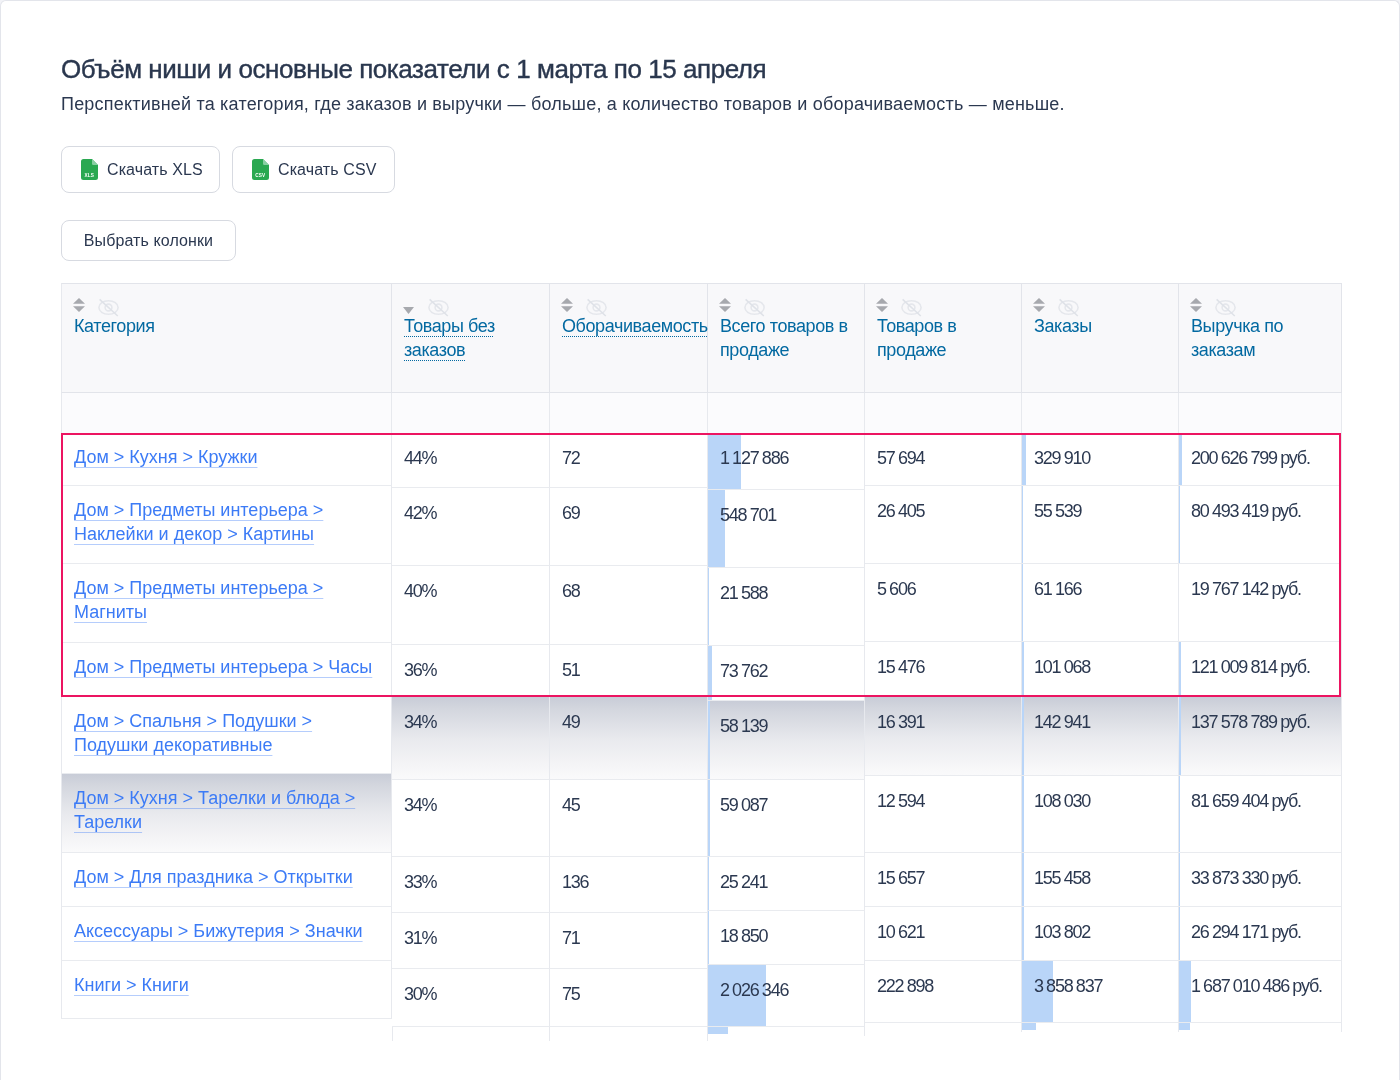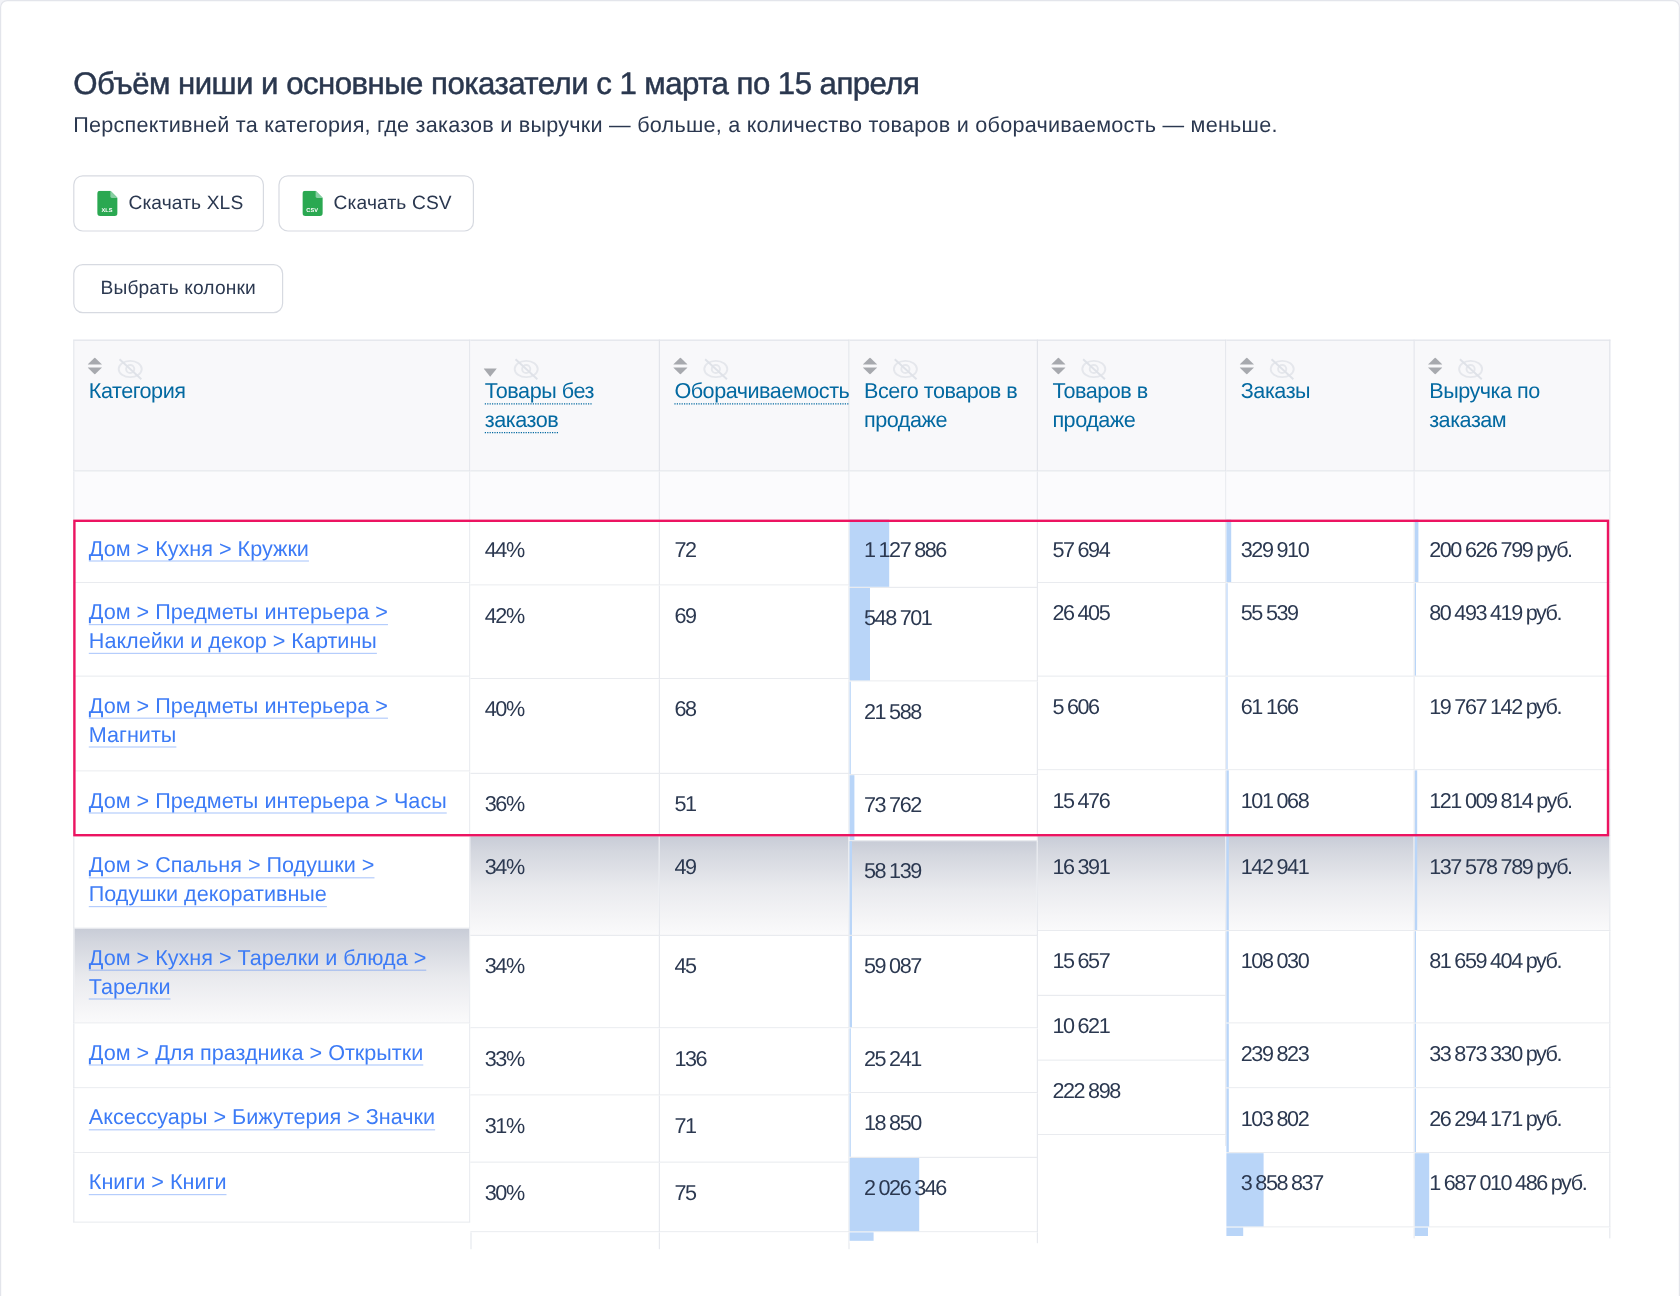--- a/index.html
+++ b/index.html
@@ -163,20 +163,21 @@
             <line x1="2.6" y1="1.4" x2="20.8" y2="18" stroke="#dfe2e8" stroke-width="1.6"></line>
           </svg>
           <div class="ttl">Товаров в<br>продаже</div>
         </div>
         <div class="cell flt"></div>
         <div class="cell num" style="height:53px"><span class="v">57 694</span></div>
         <div class="cell num" style="height:78px"><span class="v">26 405</span></div>
         <div class="cell num" style="height:78px"><span class="v">5 606</span></div>
         <div class="cell num" style="height:55px"><span class="v">15 476</span></div>
         <div class="cell num gray" style="height:79px"><span class="v">16 391</span></div>
+        <div class="cell num" style="height:77px"><span class="v">12 594</span></div>
         <div class="cell num" style="height:54px"><span class="v">15 657</span></div>
         <div class="cell num" style="height:54px"><span class="v">10 621</span></div>
         <div class="cell num" style="height:62px"><span class="v">222 898</span></div>
         <div class="cell stub" style="height:9px"></div>
       </div>
 <div class="col c6" style="left:961px;width:157px">
         <div class="cell hd">
           <svg class="si" width="12" height="14" viewBox="0 0 12 14">
             <polygon points="6,0 12,5.7 0,5.7" fill="#a7a9ae"></polygon>
             <polygon points="0,8.3 12,8.3 6,14" fill="#a7a9ae"></polygon>
@@ -188,21 +189,21 @@
           </svg>
           <div class="ttl">Заказы</div>
         </div>
         <div class="cell flt"></div>
         <div class="cell num" style="height:53px"><i class="bar" style="width:4px"></i><span class="v">329 910</span></div>
         <div class="cell num" style="height:78px"><i class="bar" style="width:1px"></i><span class="v">55 539</span></div>
         <div class="cell num" style="height:78px"><i class="bar" style="width:1px"></i><span class="v">61 166</span></div>
         <div class="cell num" style="height:55px"><i class="bar" style="width:2px"></i><span class="v">101 068</span></div>
         <div class="cell num gray" style="height:79px"><i class="bar" style="width:2px"></i><span class="v">142 941</span></div>
         <div class="cell num" style="height:77px"><i class="bar" style="width:2px"></i><span class="v">108 030</span></div>
-        <div class="cell num" style="height:54px"><i class="bar" style="width:2px"></i><span class="v">239 823</span></div>
+        <div class="cell num" style="height:54px"><i class="bar" style="width:2px"></i><span class="v">155 458</span></div>
         <div class="cell num" style="height:54px"><i class="bar" style="width:2px"></i><span class="v">103 802</span></div>
         <div class="cell num" style="height:62px"><i class="bar" style="width:31px"></i><span class="v">3 858 837</span></div>
         <div class="cell stub" style="height:9px">
           <i class="sbar" style="width:14px"></i>
         </div>
       </div>
 <div class="col c7" style="left:1118px;width:163px">
         <div class="cell hd">
           <svg class="si" width="12" height="14" viewBox="0 0 12 14">
             <polygon points="6,0 12,5.7 0,5.7" fill="#a7a9ae"></polygon>

